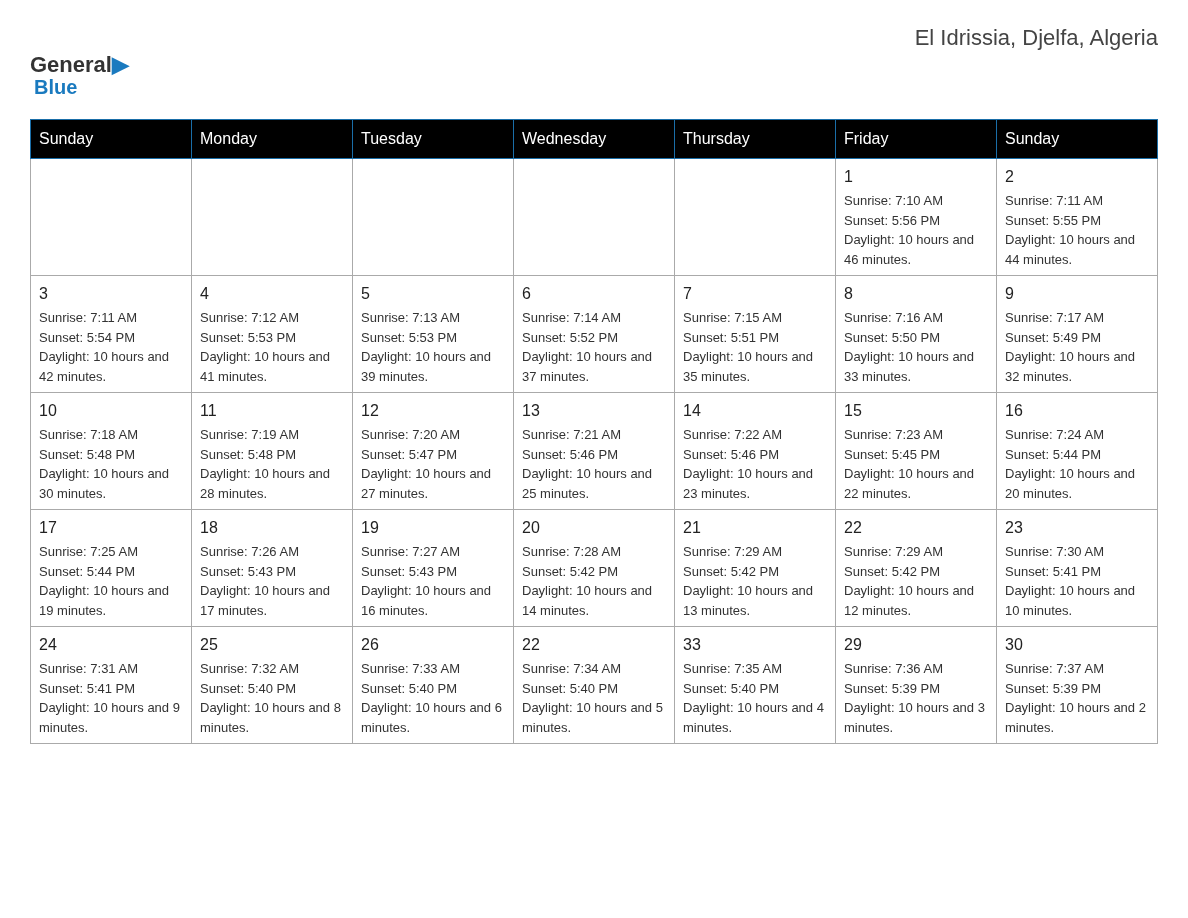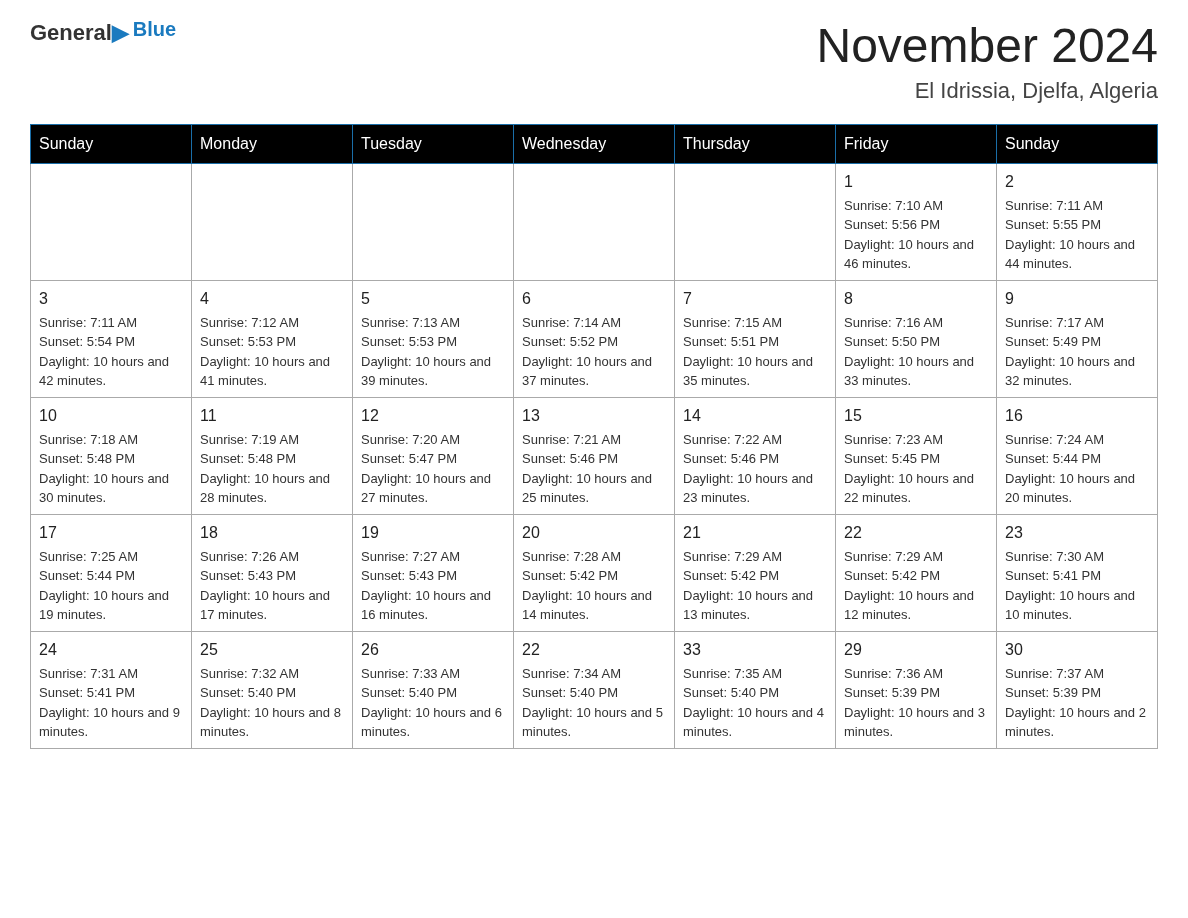--- a/index.html
+++ b/index.html
@@ -12,21 +12,23 @@
       min-height: 918px;
     }
     .header {
       display: flex;
       justify-content: space-between;
       align-items: flex-start;
       margin-bottom: 20px;
     }
     .logo {
       display: flex;
+      flex-direction: column;
       align-items: flex-start;
+      margin-top: 32px;
     }
     .logo-text {
       display: flex;
       align-items: center;
       font-size: 22px;
       font-weight: bold;
       color: #333;
     }
     .logo-blue {
       color: #1a7abf;
@@ -96,21 +98,20 @@
 
 <div class="header">
   <div class="logo">
     <div class="logo-text">
       <span>General</span>
       <span class="logo-blue">▶</span>
     </div>
     <div class="logo-sub">Blue</div>
   </div>
   <div class="title-block">
-    <div class="calendar-title">November 2024</div>
     <div class="calendar-subtitle">El Idrissia, Djelfa, Algeria</div>
   </div>
 </div>
 
 <table class="calendar">
   <thead>
     <tr>
     <th>Sunday</th>
         <th>Monday</th>
         <th>Tuesday</th>

